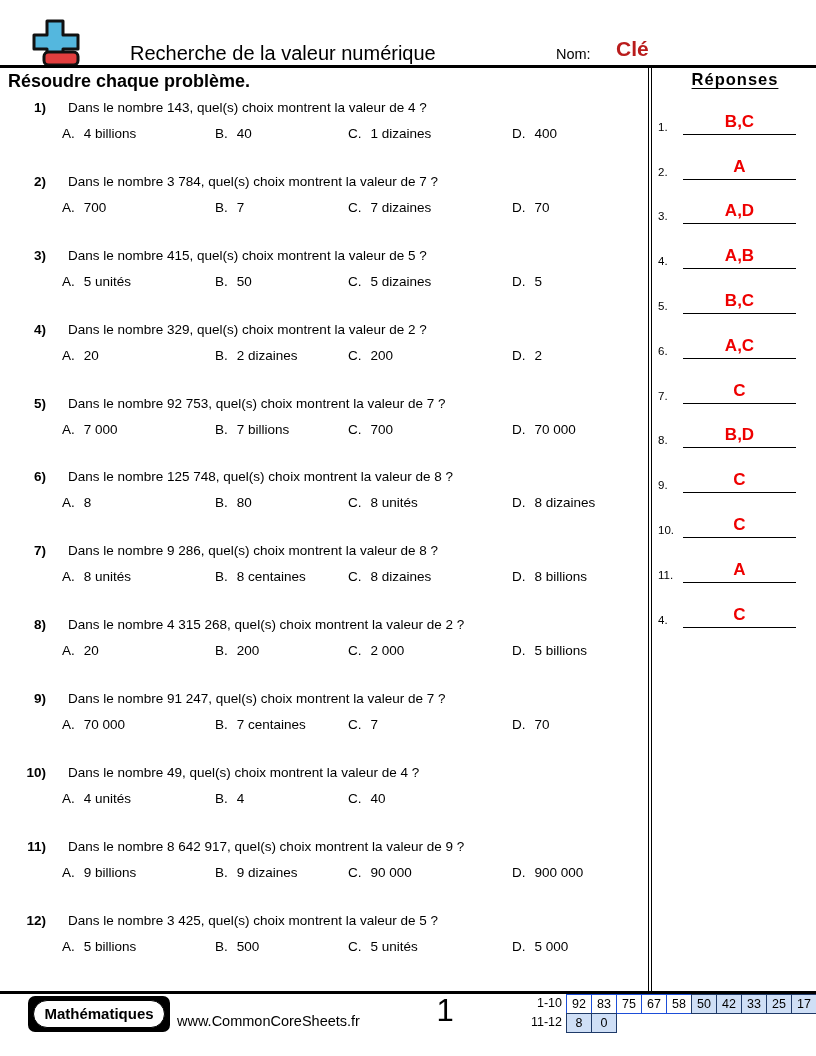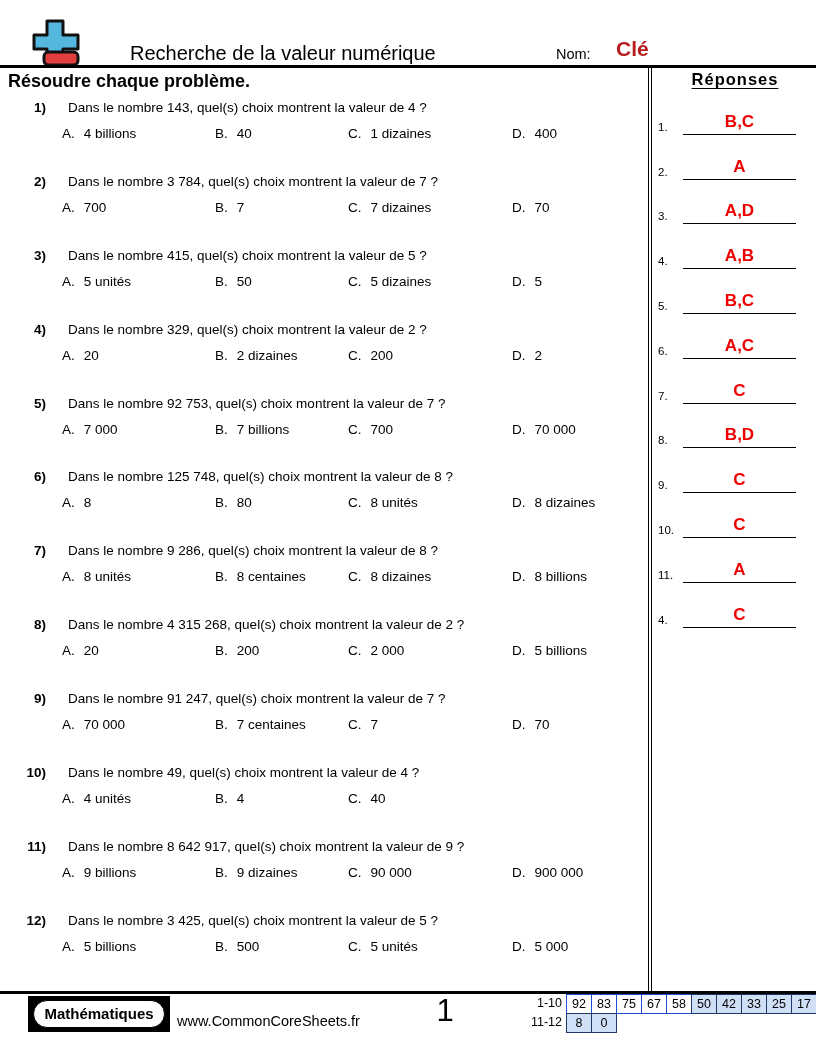--- a/index.html
+++ b/index.html
@@ -42,21 +42,21 @@
   .answer-item{position:relative;height:44.8px;}
   .a-num{position:absolute;left:2px;bottom:3px;font-size:11.5px;}
   .a-line{position:absolute;left:27px;right:18px;bottom:1px;border-bottom:1.6px solid #000;
     text-align:center;}
   .a-value{display:block;color:#ee0000;font-size:17px;font-weight:bold;padding-bottom:2px;
     line-height:20px;}
 
   
   .footer-rule{position:absolute;left:0;top:991px;width:816px;height:2.6px;background:#000;}
   .badge{position:absolute;left:28px;top:996px;width:142px;height:36px;background:#000;
-    border-radius:0;display:flex;align-items:center;justify-content:center;}
+    border-radius:7px;display:flex;align-items:center;justify-content:center;}
   .badge-pill{background:#fff;border:1px solid #000;border-radius:15px;width:130px;height:26px;
     line-height:26px;text-align:center;font-weight:bold;font-size:15px;white-space:nowrap;}
   .website{position:absolute;left:177px;top:1013px;font-size:14.5px;}
   .page-num{position:absolute;left:400px;top:993px;width:90px;text-align:center;font-size:31px;}
   #score-table{position:absolute;left:516px;top:994px;font-size:12.5px;}
   .score-row{display:flex;height:20px;line-height:19px;}
   .score-row + .score-row{margin-top:-1px;}
   .score-label{width:46px;padding-right:4px;text-align:right;flex:none;}
   .score-cell{width:26px;flex:none;text-align:center;border:1px solid #1d4ed8;
     box-sizing:border-box;background:#fff;}

